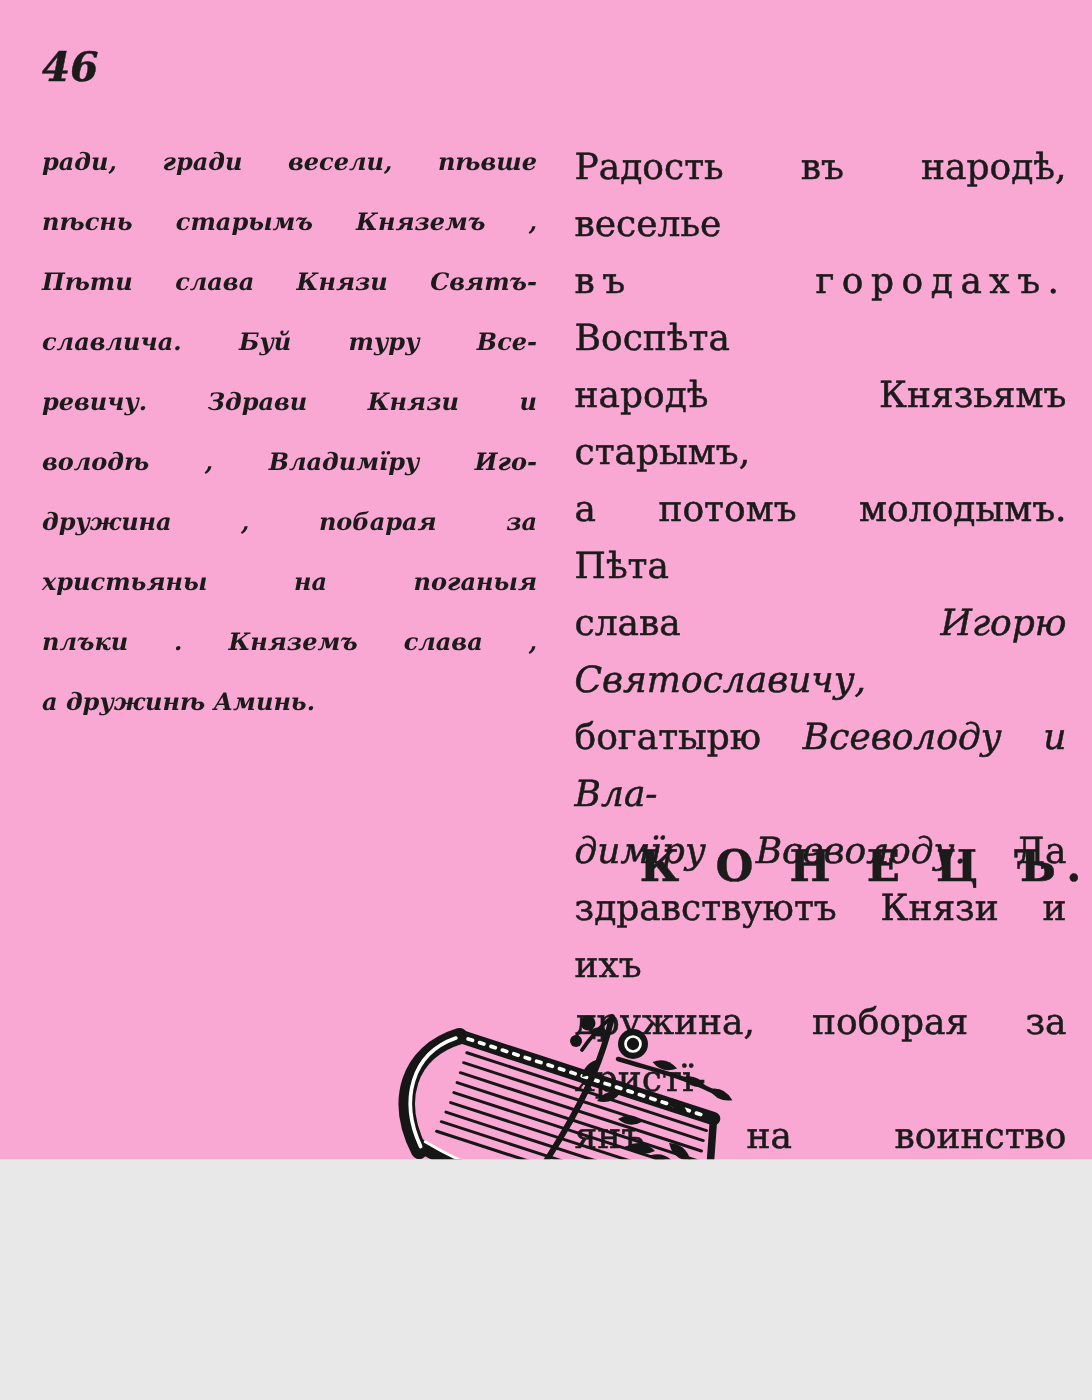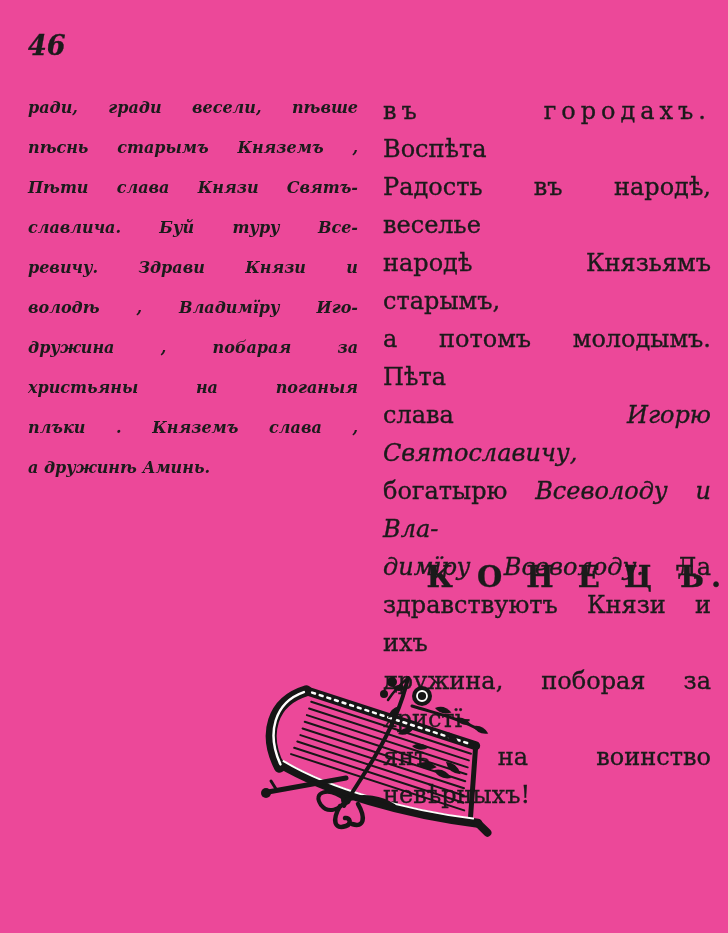--- a/index.html
+++ b/index.html
@@ -1,18 +1,18 @@
 <!DOCTYPE html>
 <html><head>
 <meta charset="utf-8">
 <style>
   html,body{margin:0;padding:0;background:#e8e8e8;}
   .page{
-    position:relative;width:728px;height:933px;margin:0 auto;
-    background:#ec4899;color:#1b1b1b;overflow:hidden;
+    position:relative;width:728px;height:773px;margin:0 auto;
+    background:#f9a8d4;color:#1b1b1b;overflow:hidden;
     font-family:"DejaVu Serif",serif;
   }
   .pagenum{
     position:absolute;left:28px;top:30px;
     font-style:italic;font-weight:bold;font-size:27px;
     -webkit-text-stroke:.3px #1b1b1b;
   }
   .col{position:absolute;}
   .col-left{
     left:28px;top:88px;width:330px;
@@ -49,22 +49,22 @@
       <div class="line"><span class="seg-r">славлича. Буй туру Все-</span></div>
       <div class="line"><span class="seg-r">ревичу. Здрави Князи и</span></div>
       <div class="line"><span class="seg-r">володѣ , Владимїру Иго-</span></div>
       <div class="line"><span class="seg-r">дружина , побарая за</span></div>
       <div class="line"><span class="seg-r">христьяны на поганыя</span></div>
       <div class="line"><span class="seg-r">плъки . Княземъ слава ,</span></div>
       <div class="line no-j"><span class="seg-r">а дружинѣ Аминь.</span></div>
     </section>
 
   <section id="col-right" class="col col-right">
+      <div class="line"><span class="seg-r">Радость въ народѣ, веселье</span></div>
       <div class="line"><span class="seg-sp">въ городахъ. </span><span class="seg-r">Воспѣта</span></div>
-      <div class="line"><span class="seg-r">Радость въ народѣ, веселье</span></div>
       <div class="line"><span class="seg-r">народѣ Князьямъ старымъ,</span></div>
       <div class="line"><span class="seg-r">а потомъ молодымъ. Пѣта</span></div>
       <div class="line"><span class="seg-r">слава </span><span class="seg-i">Игорю Святославичу,</span></div>
       <div class="line"><span class="seg-r">богатырю </span><span class="seg-i">Всеволоду и Вла-</span></div>
       <div class="line"><span class="seg-i">димїру Всеволоду.</span><span class="seg-r"> Да</span></div>
       <div class="line"><span class="seg-r">здравствуютъ Князи и ихъ</span></div>
       <div class="line"><span class="seg-r">дружина, поборая за христї-</span></div>
       <div class="line"><span class="seg-r">янъ на воинство невѣрныхъ!</span></div>
     </section>
 

